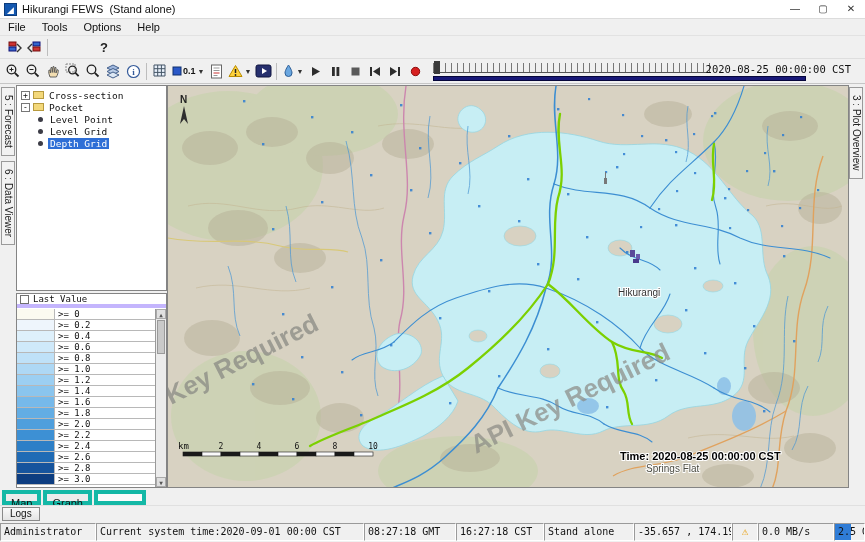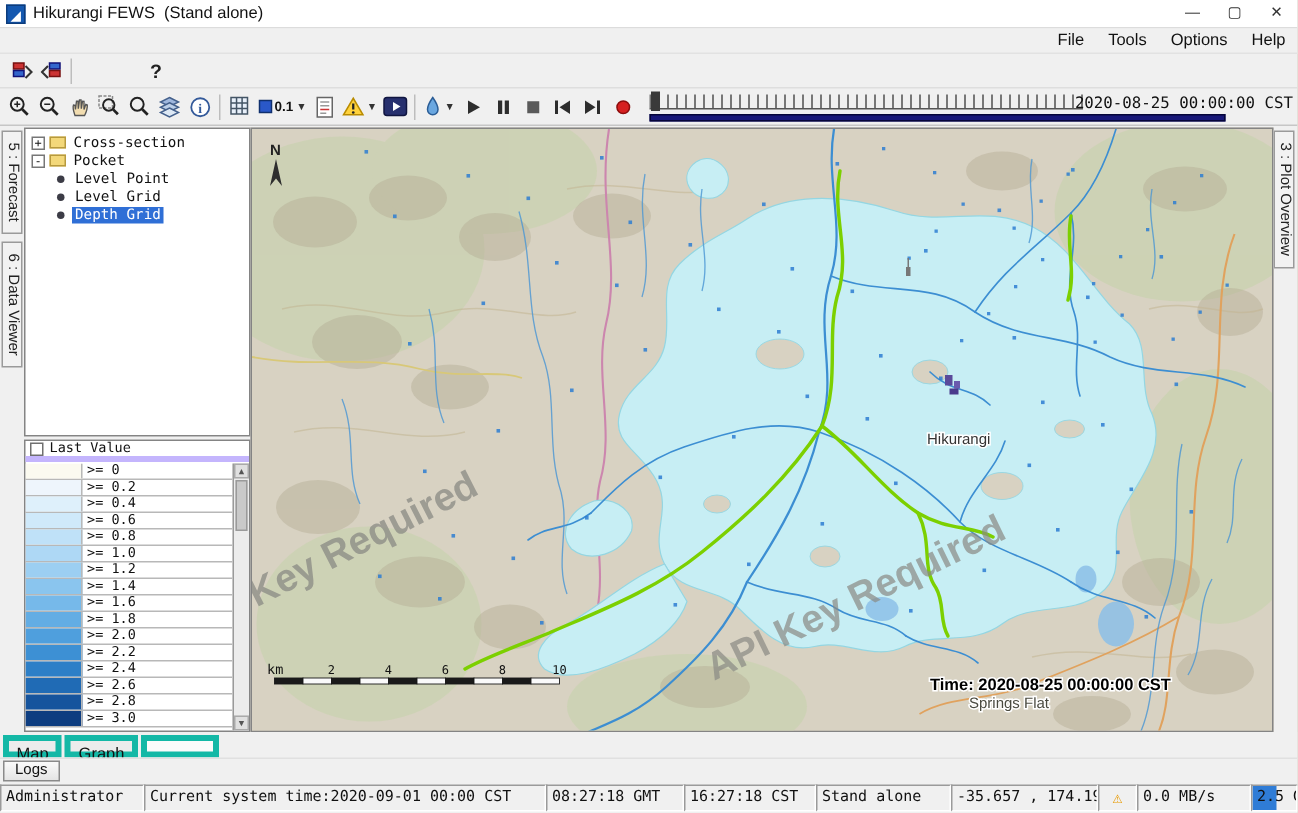--- a/index.html
+++ b/index.html
@@ -8,35 +8,35 @@
   .mono { font-family:"DejaVu Sans Mono",monospace; }
 
   
   .titlebar { position:absolute; top:0; left:0; right:0; height:19px; background:#ffffff; border-bottom:1px solid #dcdcdc; display:flex; align-items:center; }
   .app-icon { width:13px; height:13px; margin:0 5px 0 4px; background:#1458b0; color:#fff; font-size:9px; line-height:13px; text-align:center; border:1px solid #0c3c7c; }
   .title-text { font-size:11px; white-space:pre; }
   .win-btns { margin-left:auto; display:flex; height:100%; }
   .win-btn { width:28px; text-align:center; line-height:18px; font-size:10px; color:#333; }
 
   
-  .menubar { position:absolute; top:19px; left:0; right:0; height:17px; background:#f0f0f0; border-bottom:1px solid #e2e2e2; display:flex; align-items:center;justify-content:flex-end; }
+  .menubar { position:absolute; top:19px; left:0; right:0; height:17px; background:#f0f0f0; border-bottom:1px solid #e2e2e2; display:flex; align-items:center; }
   .menu-item { padding:1px 8px; }
 
   
   .toolbar1 { position:absolute; top:36px; left:0; right:0; height:23px; display:flex; align-items:center; padding-left:4px; border-bottom:1px solid #dedede; }
   .toolbar2 { position:absolute; top:59px; left:0; right:0; height:25px; display:flex; align-items:center; padding-left:3px; border-bottom:1px solid #c6c6c6; }
   .tbtn { width:20px; height:20px; display:flex; align-items:center; justify-content:center; flex:none; }
   .tbtn.wide { width:auto; padding:0 2px;font-weight:bold; }
   .sep { width:1px; height:17px; background:#bdbdbd; margin:0 3px; flex:none; }
   .dd-arrow { font-size:7px; color:#333; margin-left:1px; }
   .grid-val { font-size:9px; margin:0 1px; }
   .help-btn { width:22px; text-align:center; font-weight:bold; font-size:13px; color:#222; margin-left:42px; }
 
   
-  .timeline { flex:1; position:relative; height:23px; margin:0 3px 0 6px; }
+  .timeline { flex:1; position:relative; height:23px; margin:0 14px 0 6px; }
   .tl-ticks { position:absolute; left:2px; right:140px; top:3px; height:10px;
     background:repeating-linear-gradient(to right,#777 0,#777 1px,transparent 1px,transparent 6px);
     border-bottom:1px solid #555; }
   .tl-thumb { position:absolute; left:3px; top:1px; width:6px; height:13px; background:#3a3a3a; }
   .tl-bar { position:absolute; left:2px; right:45px; bottom:2px; height:5px; background:#181878; border:1px solid #06063a; }
   .tl-date { position:absolute; right:0; top:3px; font-size:10.5px; }
 
   
   .left-strip { position:absolute; left:0; top:85px; width:16px; bottom:54px; }
   .right-strip { position:absolute; right:0; top:85px; width:16px; bottom:54px; }

